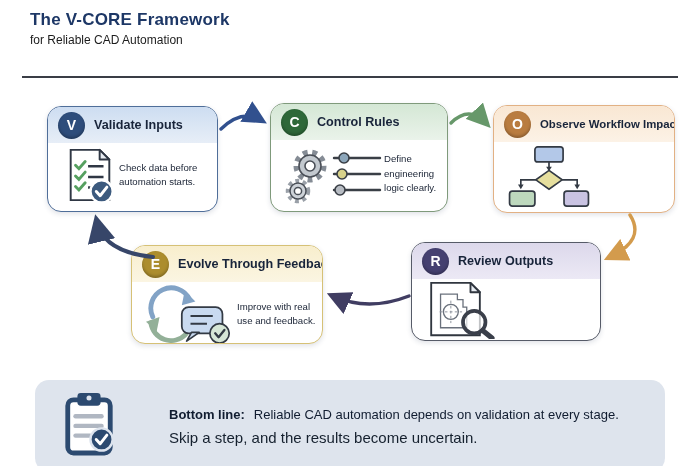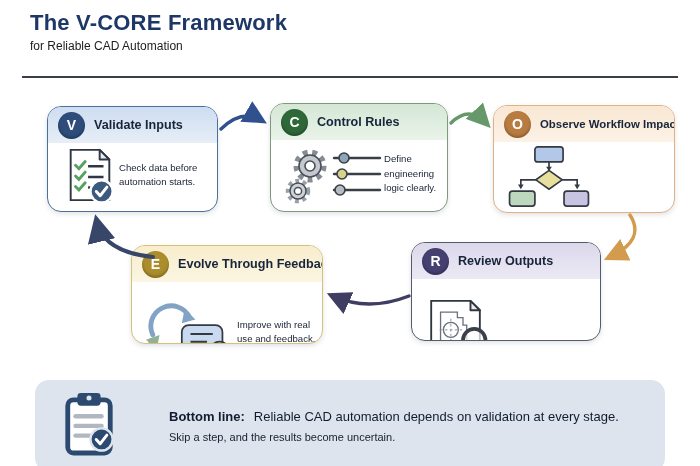--- a/index.html
+++ b/index.html
@@ -2,21 +2,21 @@
 <html><head>
 <meta charset="utf-8">
 <style>
   html,body{margin:0;padding:0;}
   body{
     width:700px;height:466px;position:relative;background:#ffffff;
     font-family:"Liberation Sans","DejaVu Sans",sans-serif;overflow:hidden;
   }
   
   .page-header{position:absolute;left:30px;top:10px;width:645px;}
-  .page-title{font-size:22px;font-weight:800;color:#1d3766;letter-spacing:.2px;margin:0;}
+  .page-title{font-size:17px;font-weight:800;color:#1d3766;letter-spacing:.2px;margin:0;}
   .page-subtitle{font-size:12px;color:#1c1c1c;margin:3px 0 0 0;}
   .header-divider{position:absolute;left:22px;top:76px;width:656px;border-top:2px solid #3a3e46;}
 
   
   .stage{position:absolute;background:#fff;border-radius:14px;border:1.6px solid #888;
          box-shadow:0 2px 5px rgba(40,60,90,.14);overflow:hidden;box-sizing:border-box;}
   .stage-header{display:flex;align-items:center;gap:9px;height:36px;padding:0 10px;box-sizing:border-box;}
   .stage-circle{width:27px;height:27px;border-radius:50%;color:#fff;font-weight:bold;font-size:14px;
                 display:flex;align-items:center;justify-content:center;flex:none;
                 box-shadow:inset 0 -2px 3px rgba(0,0,0,.25);}
@@ -43,34 +43,34 @@
   .stage--review{left:411px;top:242px;width:190px;height:99px;border-color:#565b68;}
   .stage--review .stage-header{background:linear-gradient(#dcd8eb,#ece9f5);}
   .stage--review .stage-circle{background:#454070;}
   .stage--review .stage-desc{max-width:96px;}
 
   .stage--evolve{left:131px;top:245px;width:192px;height:99px;border-color:#d6c176;}
   .stage--evolve .stage-header{background:linear-gradient(#f8eecd,#fbf5e2);}
   .stage--evolve .stage-circle{background:#ac8d2d;}
   .stage--evolve .stage-desc{max-width:92px;}
 
-  .stage--review .stage-body,.stage--evolve .stage-body{padding-top:20px;}
+  .stage--review .stage-body,.stage--evolve .stage-body{padding-top:2px;}
 
   .stage-icon{flex:none;display:flex;align-items:center;justify-content:center;}
 
   
   .arrows-layer{position:absolute;left:0;top:0;width:700px;height:466px;pointer-events:none;}
 
   
   .bottom-panel{position:absolute;left:35px;top:380px;width:630px;height:92px;background:#dee4ed;
                 border-radius:14px;display:flex;align-items:center;box-sizing:border-box;padding:0 36px 0 26px;}
   .bottom-text{margin-left:52px;}
   .bottom-line1{font-size:13px;color:#101c30;margin:0;}
   .bottom-line1 .bl-label{font-weight:800;margin-right:9px;}
-  .bottom-line2{font-size:11px;color:#15202e;margin:7px 0 0 0;}
+  .bottom-line2{font-size:15px;color:#15202e;margin:7px 0 0 0;}
 </style>
 </head>
 <body>
 
 <div class="page-header">
   <h1 class="page-title">The V-CORE Framework</h1>
   <div class="page-subtitle">for Reliable CAD Automation</div>
 </div>
 <div class="header-divider"></div>
 

